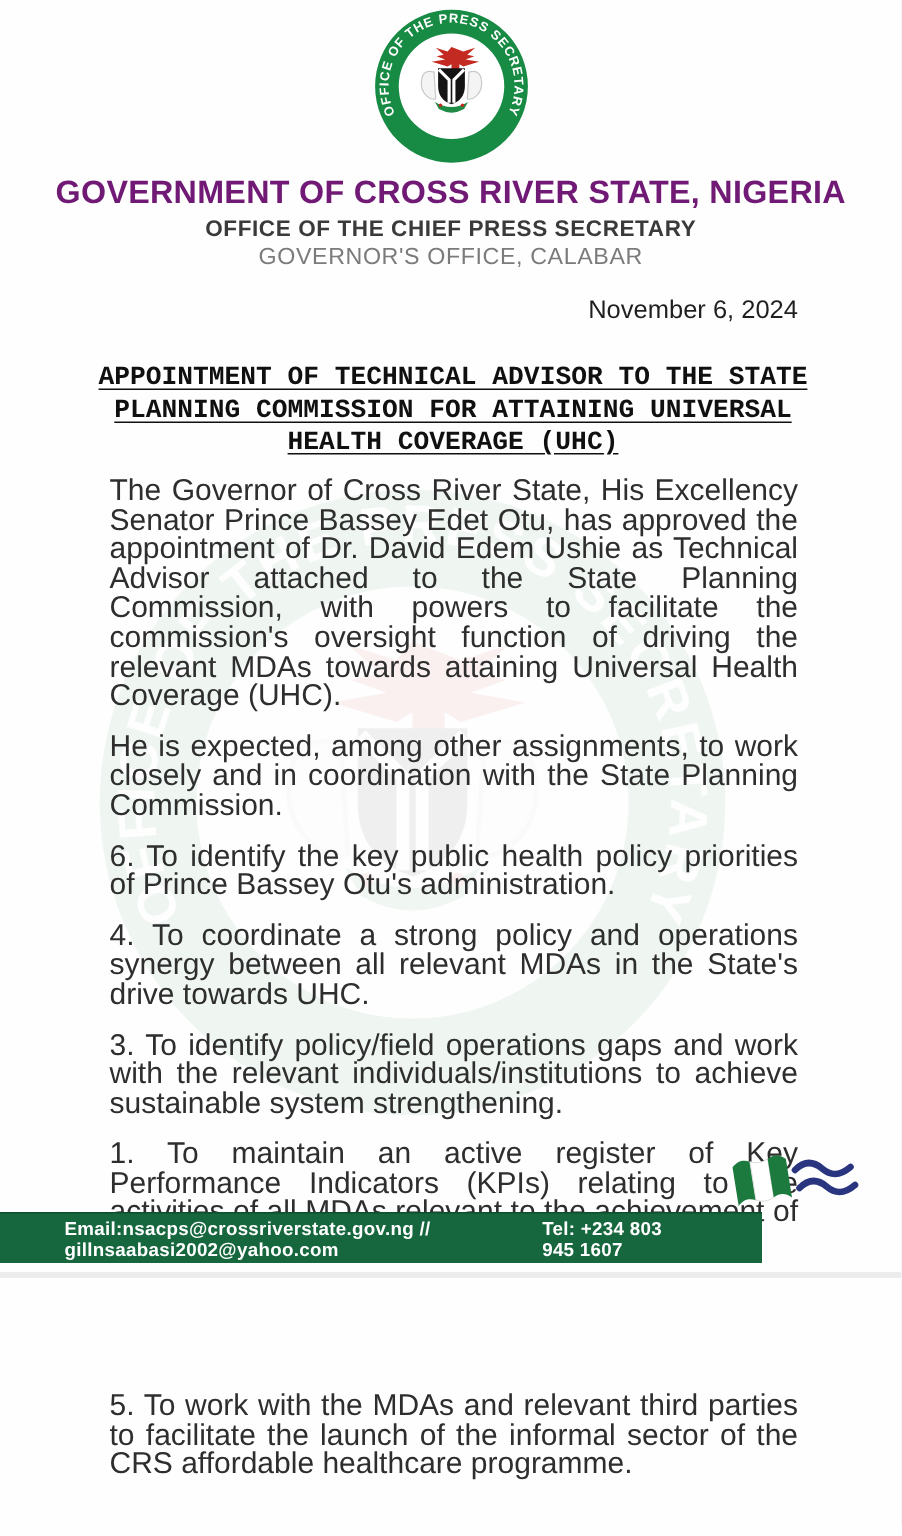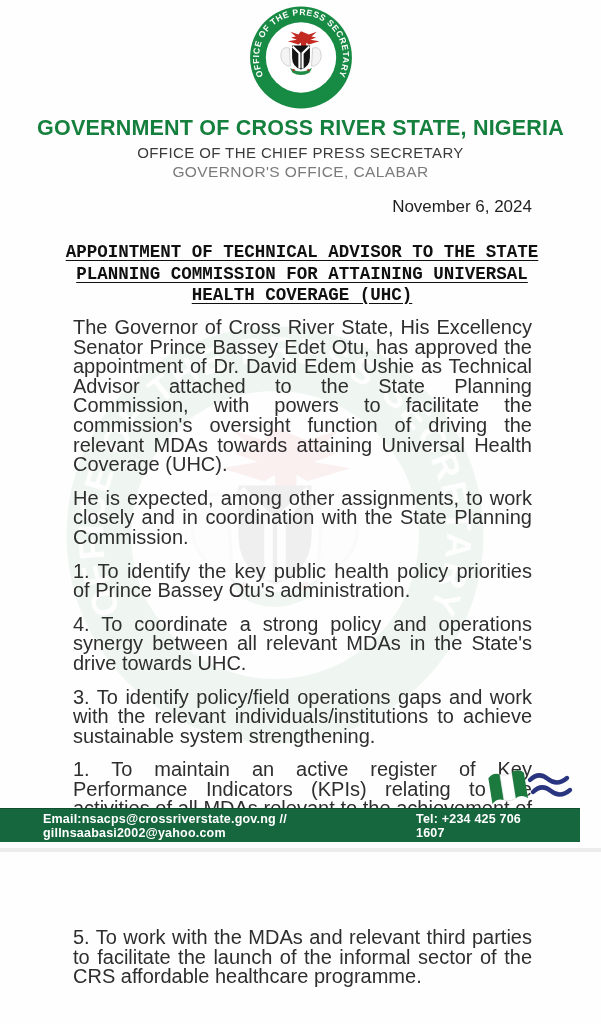--- a/index.html
+++ b/index.html
@@ -14,42 +14,42 @@
   }
   
   .watermark{
     position:absolute;left:60px;top:320px;width:430px;height:430px;
     opacity:0.06;pointer-events:none;
   }
   
   .seal{position:absolute;left:248px;top:5px;width:106px;height:105px;}
   
   .hdr{position:absolute;left:0;top:116px;width:601px;text-align:center;}
-  .hdr-gov{font-size:21.5px;font-weight:bold;color:#15803d;letter-spacing:.2px;}
-  .hdr-office{font-size:15px;font-weight:normal;color:#3a3a3a;margin-top:3px;letter-spacing:.4px;}
+  .hdr-gov{font-size:21.5px;font-weight:bold;color:#701a75;letter-spacing:.2px;}
+  .hdr-office{font-size:15px;font-weight:bold;color:#3a3a3a;margin-top:3px;letter-spacing:.4px;}
   .hdr-loc{font-size:15.5px;color:#7b7b7b;margin-top:2px;letter-spacing:.4px;}
   
   .date{position:absolute;left:73px;top:197px;width:459px;text-align:right;font-size:17px;color:#1f1f1f;}
   
   .title{
     position:absolute;left:64px;top:242px;width:476px;
     text-align:center;font-size:17.5px;font-weight:bold;color:#101010;
     line-height:21.5px;text-decoration:underline;text-underline-offset:3px;font-family:Liberation Mono, monospace;
   }
   
   .body{position:absolute;left:73px;top:318px;width:459px;}
   .body p, .body2 p{
     margin:0 0 14px 0;font-size:20px;line-height:19.6px;
     text-align:justify;color:#2e2e2e;
   }
   
   .flag{position:absolute;left:480px;top:763px;width:100px;height:48px;}
   
   .bar{
-    position:absolute;left:0;top:808px;width:580px;height:34px;
+    position:absolute;left:0;top:808px;width:508px;height:34px;
     background:#17673e;display:flex;align-items:center;
     justify-content:space-between;padding:0 45px 0 43px;box-sizing:border-box;
     border-top:1px solid #0f4e2e;
   }
   .bar span{color:#ffffff;font-weight:bold;font-size:12.5px;letter-spacing:.2px;}
   
   .edge{position:absolute;left:0;top:848px;width:601px;height:4px;background:#ececec;}
   
   .body2{position:absolute;left:73px;top:928px;width:459px;}
 </style>
@@ -104,41 +104,41 @@
     <div class="hdr-loc">GOVERNOR'S OFFICE, CALABAR</div>
   </div>
 
   <div class="date">November 6, 2024</div>
 
   <div class="title">APPOINTMENT OF TECHNICAL ADVISOR TO THE STATE PLANNING COMMISSION FOR ATTAINING UNIVERSAL HEALTH COVERAGE (UHC)</div>
 
   <div class="body">
     <p>The Governor of Cross River State, His Excellency Senator Prince Bassey Edet Otu, has approved the appointment of Dr. David Edem Ushie as Technical Advisor attached to the State Planning Commission, with powers to facilitate the commission's oversight function of driving the relevant MDAs towards attaining Universal Health Coverage (UHC).</p>
     <p>He is expected, among other assignments, to work closely and in coordination with the State Planning Commission.</p>
-    <p>1. To identify the key public health policy priorities of Prince Bassey Otu's administration.</p>
+    <p>6. To identify the key public health policy priorities of Prince Bassey Otu's administration.</p>
     <p>4. To coordinate a strong policy and operations synergy between all relevant MDAs in the State's drive towards UHC.</p>
     <p>3. To identify policy/field operations gaps and work with the relevant individuals/institutions to achieve sustainable system strengthening.</p>
     <p>1. To maintain an active register of Key Performance Indicators (KPIs) relating to the activities of all MDAs relevant to the achievement of UHC.</p>
   </div>
 
   <div class="flag">
     <svg viewBox="0 0 100 48" width="100" height="48">
       <g transform="rotate(-9 30 24)">
         <path d="M10 12 C14 8 18 8 22 10 L22 36 C18 34 14 34 10 38 Z" fill="#1c7a3f"></path>
         <path d="M22 10 C26 12 30 12 34 10 L34 36 C30 38 26 38 22 36 Z" fill="#ffffff" stroke="#d8d8d8" stroke-width="0.6"></path>
         <path d="M34 10 C38 8 42 8 46 12 L46 38 C42 34 38 34 34 36 Z" fill="#1c7a3f"></path>
       </g>
       <path d="M50 17 C56 11 62 11 68 16 C74 21 80 21 87 15" stroke="#2a3580" stroke-width="4.4" fill="none" stroke-linecap="round"></path>
       <path d="M53 29 C59 23 65 23 71 28 C77 33 83 33 90 27" stroke="#2a3580" stroke-width="4.4" fill="none" stroke-linecap="round"></path>
     </svg>
   </div>
 
   <div class="bar">
     <span>Email:nsacps@crossriverstate.gov.ng // gillnsaabasi2002@yahoo.com</span>
-    <span>Tel: +234 425 706 1607</span>
+    <span>Tel: +234 803 945 1607</span>
   </div>
 
   <div class="edge"></div>
 
   <div class="body2">
     <p>5. To work with the MDAs and relevant third parties to facilitate the launch of the informal sector of the CRS affordable healthcare programme.</p>
   </div>
 
 </div>
 

